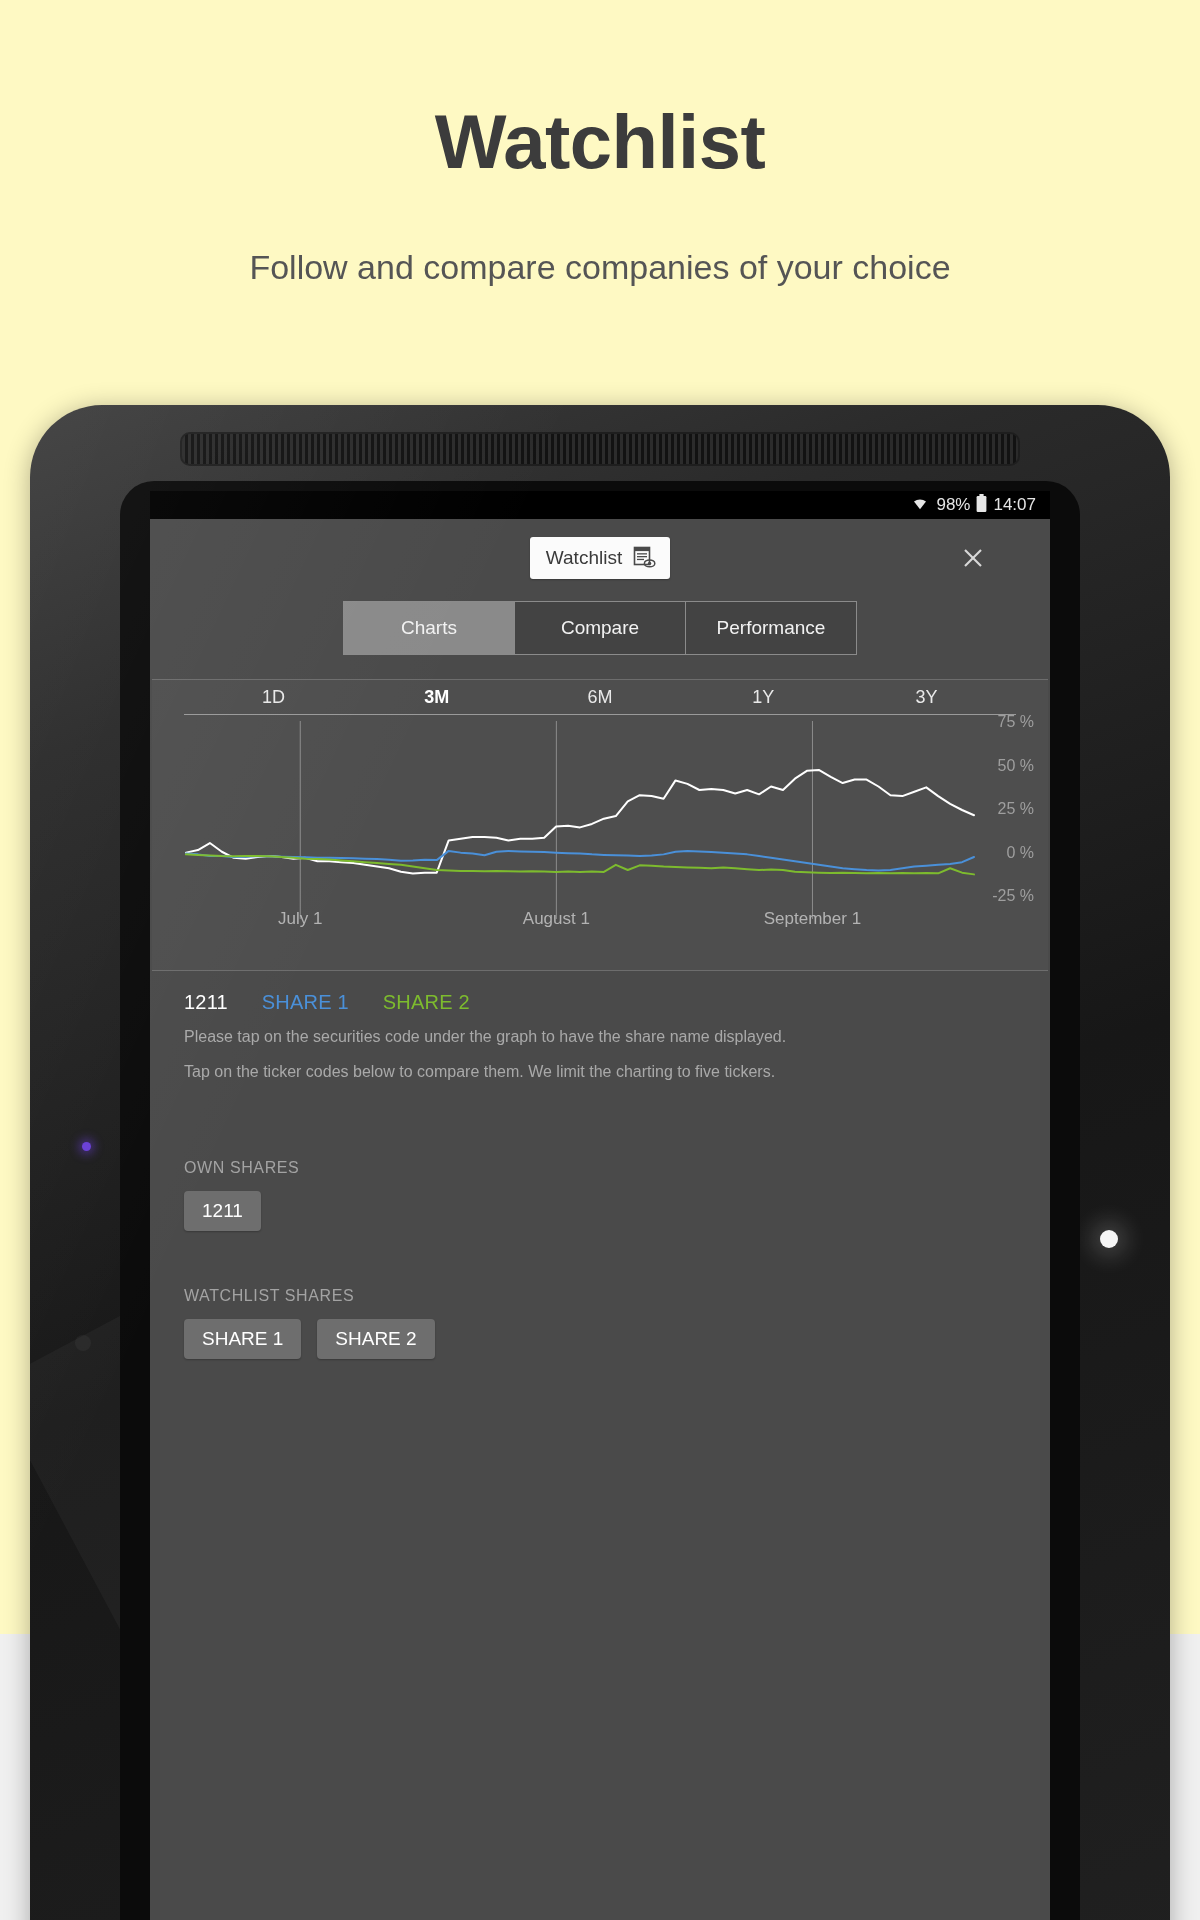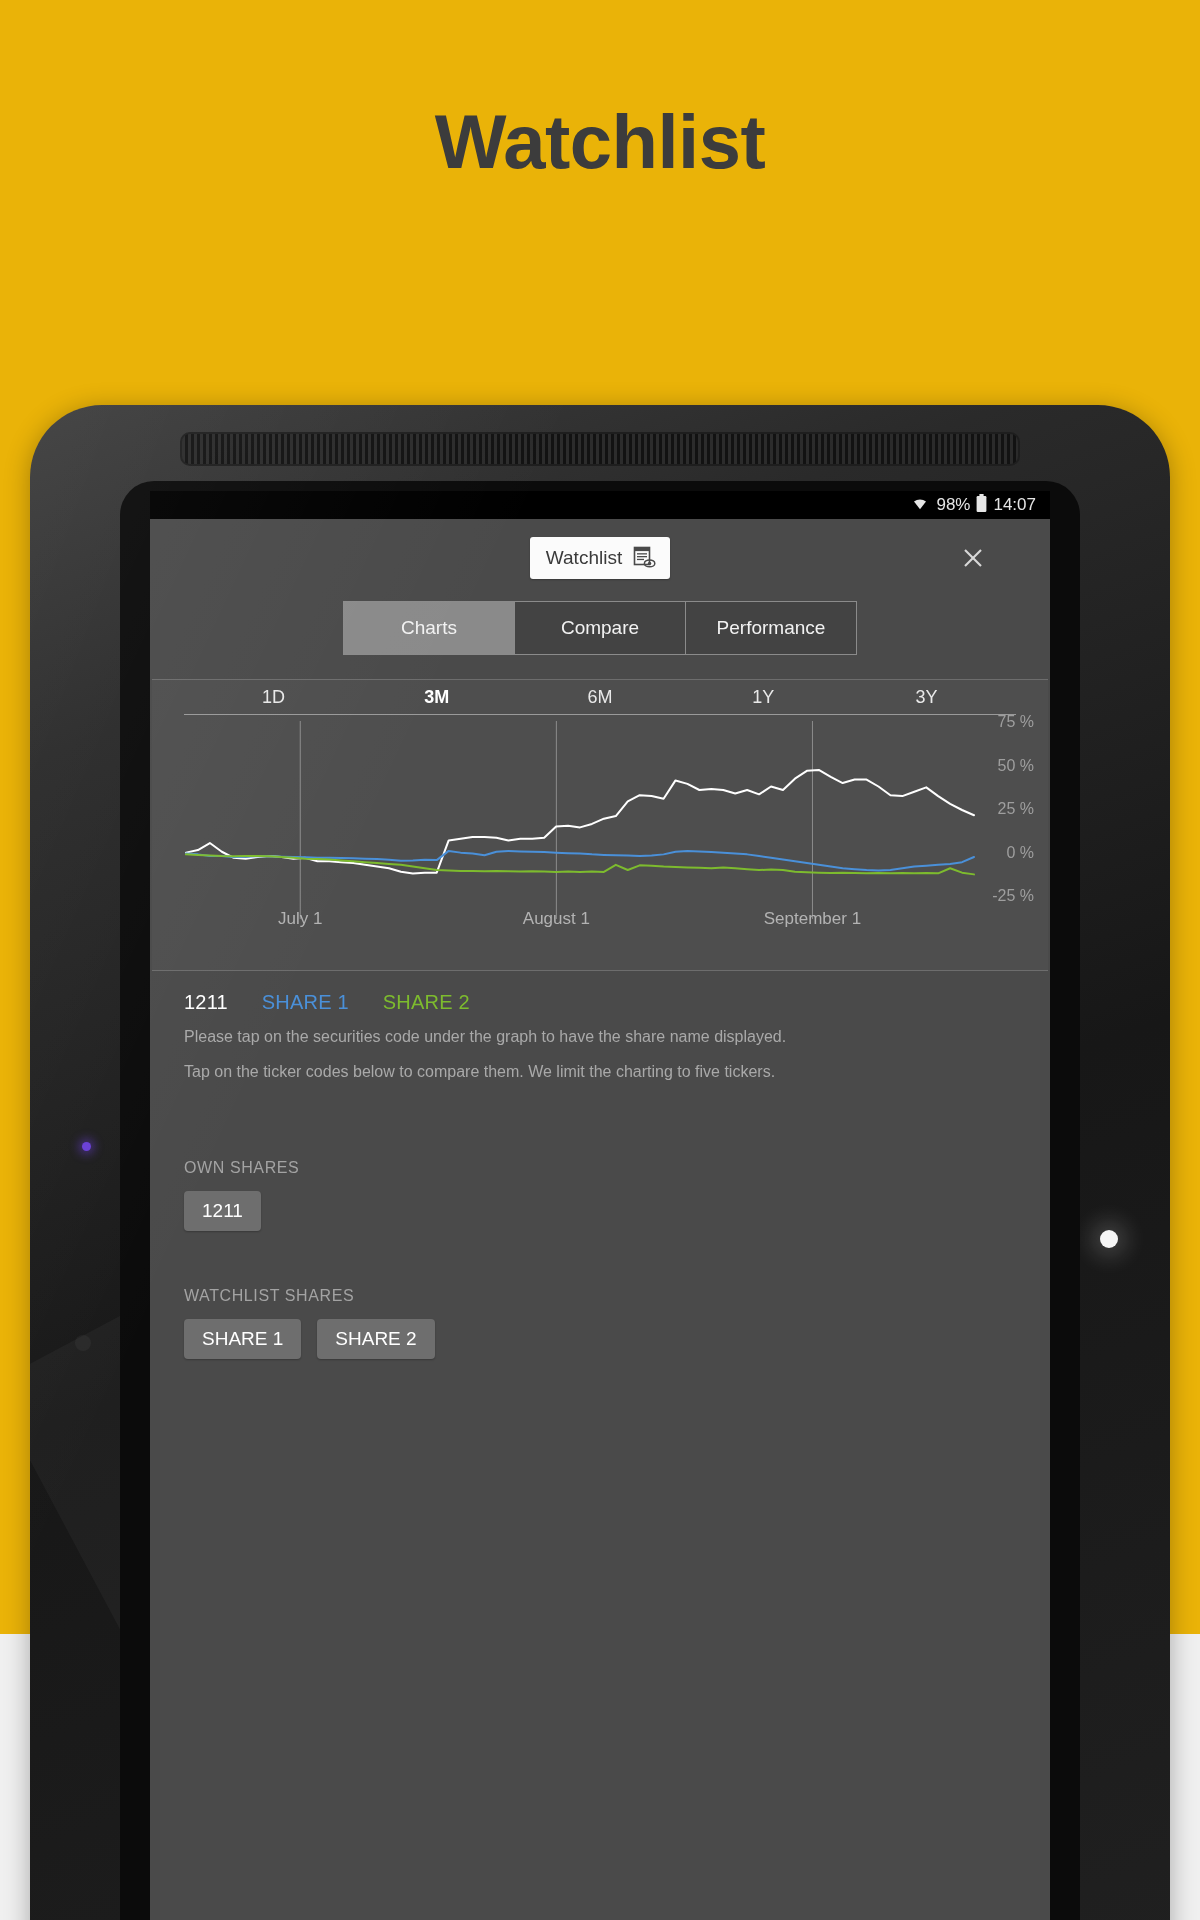--- a/index.html
+++ b/index.html
@@ -2,21 +2,21 @@
 <html><head>
 <meta charset="utf-8">
 <style>
   * { box-sizing: border-box; margin: 0; padding: 0; }
   html, body {
     width: 1200px; height: 1920px;
     background: #f0f0f0;
     font-family: "Liberation Sans", sans-serif;
     overflow: hidden;
   }
-  #stage { position: relative; width: 1200px; height: 1634px; background: #eab308; }
+  #stage { position: relative; width: 1200px; height: 1634px; background: #fef9c3; }
 
   
   .promo-title {
     position: absolute; left: 0; top: 98px; width: 1200px;
     text-align: center;
     font-size: 76px; font-weight: bold; color: #3c3c3c;
     letter-spacing: -0.5px;
   }
   .promo-sub {
     position: absolute; left: 0; top: 248px; width: 1200px;
@@ -204,20 +204,21 @@
     font-size: 19px;
     box-shadow: 0 1px 2px rgba(0,0,0,.25);
   }
 </style>
 </head>
 <body>
 
 <div id="stage">
 
   <div class="promo-title">Watchlist</div>
+  <div class="promo-sub">Follow and compare companies of your choice</div>
 
   <div class="device">
     <div class="device-diag"></div>
     <div class="speaker"></div>
     <div class="led-left"></div>
     <div class="led-right"></div>
     <div class="btn-left-low"></div>
 
     <div class="bezel-screen">
       <div class="screen">

